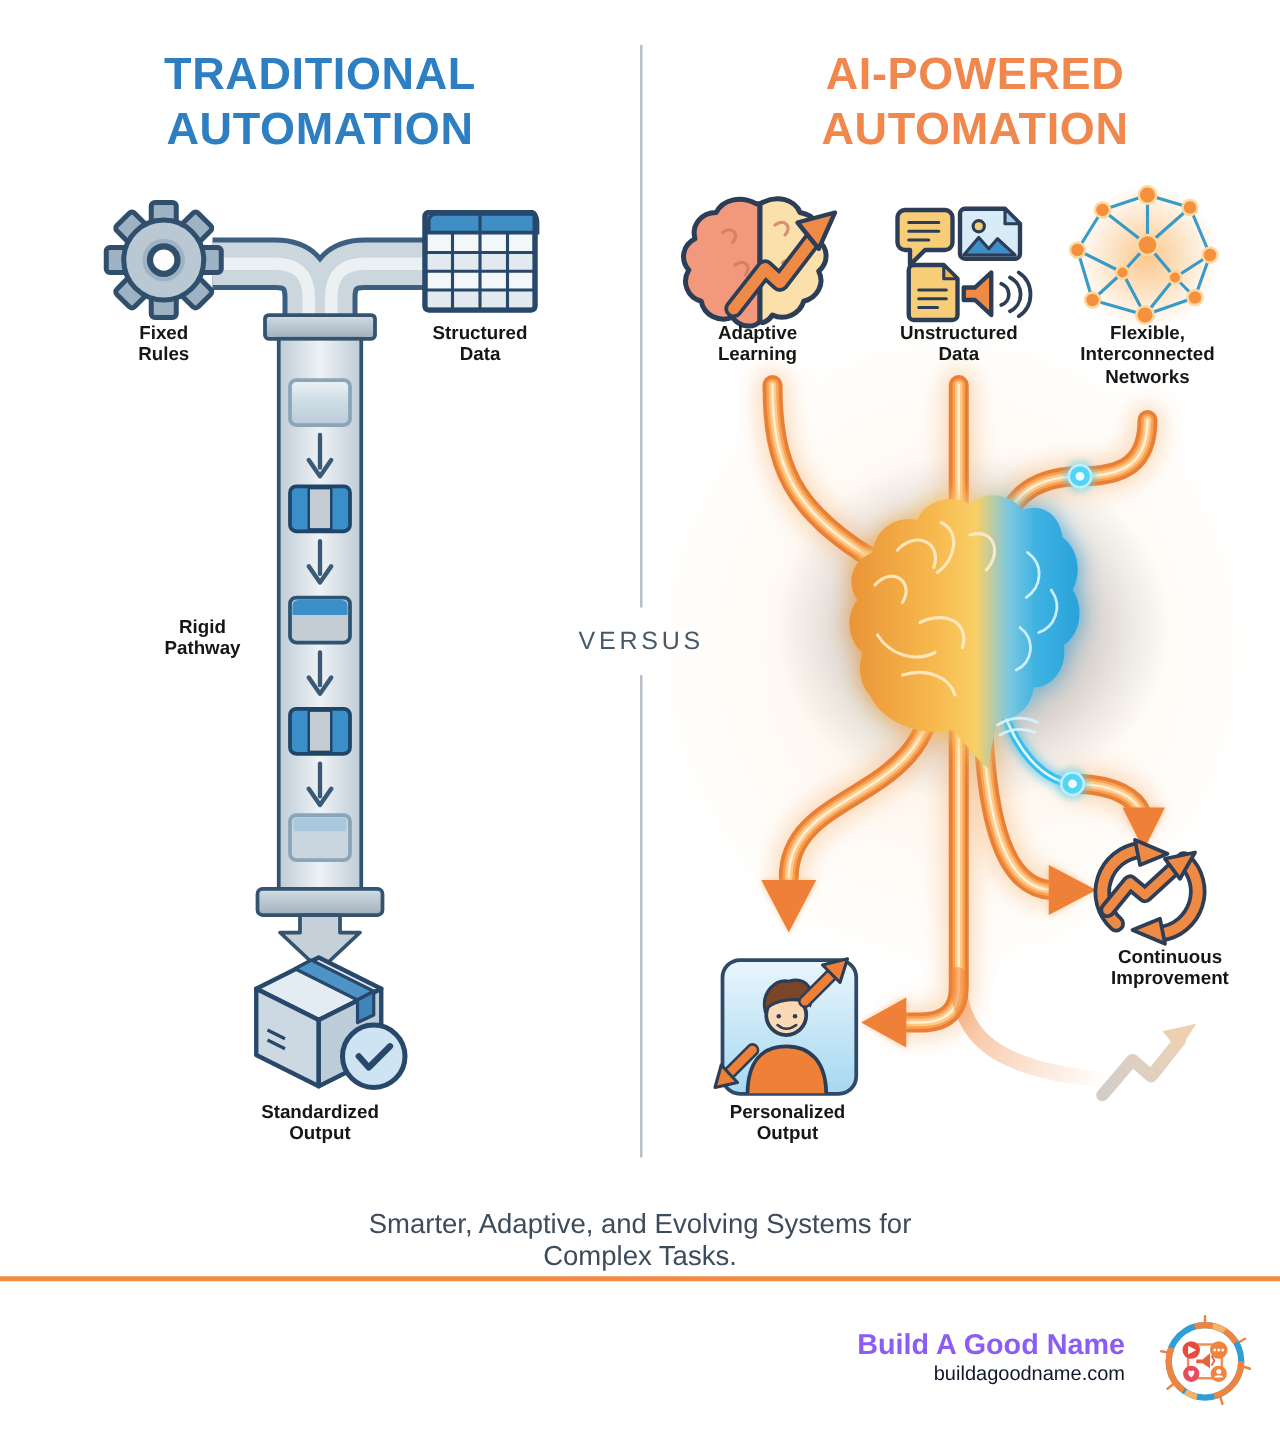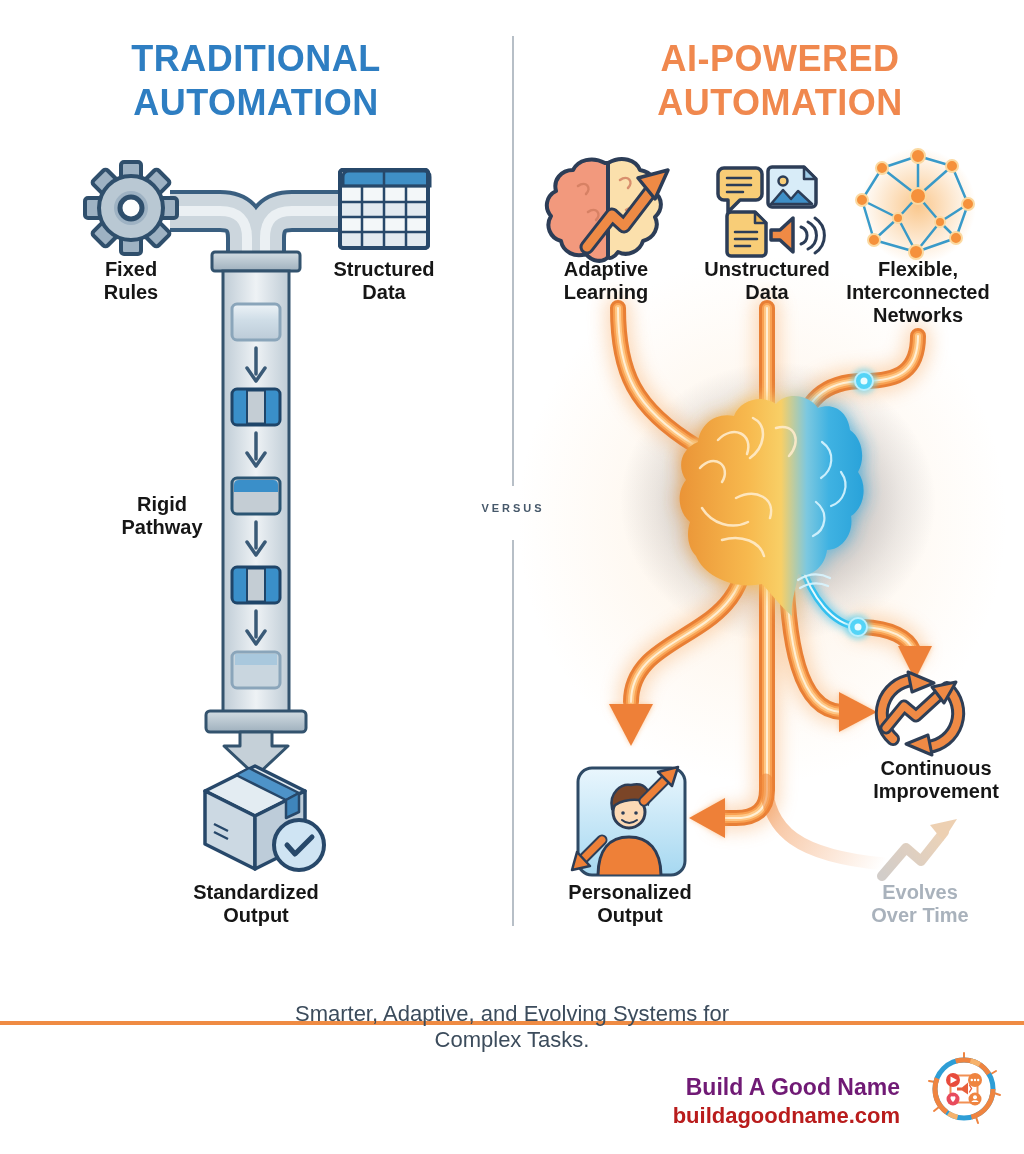--- a/index.html
+++ b/index.html
@@ -4,29 +4,29 @@
 <style>
   html,body{margin:0;padding:0;background:#fff;}
   #canvas{position:relative;width:1024px;height:1154px;background:#ffffff;overflow:hidden;
           font-family:"Liberation Sans","DejaVu Sans",sans-serif;}
   .abs{position:absolute;}
   svg{position:absolute;display:block;}
   .ctr{transform:translateX(-50%);text-align:center;white-space:pre-line;}
   .title{font-size:36px;font-weight:800;line-height:1.22;letter-spacing:.5px;z-index:5;}
   .title-blue{color:#2E7EC2;}
   .title-orange{color:#F0884E;}
-  .lbl{font-size:20px;font-weight:700;color:#161616;line-height:1.16;z-index:5;}
+  .lbl{font-size:15px;font-weight:700;color:#161616;line-height:1.16;z-index:5;}
   .lbl-muted{color:#A9B2BC;}
-  .versus{font-size:11px;font-weight:700;letter-spacing:3px;color:#46586A;z-index:5;}
+  .versus{font-size:20px;font-weight:400;letter-spacing:3px;color:#46586A;z-index:5;}
   .divider{width:2px;background:#B7BFC7;left:512px;z-index:1;}
   .tagline{font-size:22px;font-weight:500;color:#3C4C5C;z-index:5;}
   .rule{left:0;right:0;top:1021px;height:4px;background:#EF8B43;z-index:4;}
   .brand{right:124px;top:1062px;text-align:right;z-index:5;}
-  .brand-name{font-size:23px;font-weight:700;color:#701a75;line-height:1.2;margin-top:12px;}
-  .brand-url{font-size:22px;font-weight:700;color:#b91c1c;line-height:1.3;}
+  .brand-name{font-size:23px;font-weight:700;color:#8b5cf6;line-height:1.2;}
+  .brand-url{font-size:16px;font-weight:400;color:#0f172a;line-height:1.3;}
   .z1{z-index:1}.z3{z-index:3}
 </style>
 </head>
 <body>
 
 <div id="canvas">
 
   <div class="abs ctr title title-blue" style="left:256px;top:37px;">TRADITIONAL
 AUTOMATION</div>
   <div class="abs ctr title title-orange" style="left:780px;top:37px;">AI-POWERED
@@ -399,24 +399,22 @@
 Learning</div>
   <div class="abs ctr lbl" style="left:767px;top:258px;">Unstructured
 Data</div>
   <div class="abs ctr lbl" style="left:918px;top:258px;">Flexible,
 Interconnected
 Networks</div>
   <div class="abs ctr lbl" style="left:630px;top:881px;">Personalized
 Output</div>
   <div class="abs ctr lbl" style="left:920px;top:757px;margin-left:16px;">Continuous
 Improvement</div>
-  <div class="abs ctr lbl lbl-muted" style="left:920px;top:881px;">Evolves
-Over Time</div>
-
-  <div class="abs ctr tagline" style="left:512px;top:966px;margin-top:35px;">Smarter, Adaptive, and Evolving Systems for Complex Tasks.</div>
+
+  <div class="abs ctr tagline" style="left:512px;top:966px;">Smarter, Adaptive, and Evolving Systems for Complex Tasks.</div>
   <div class="abs rule"></div>
 
   <div class="abs brand">
     <div class="brand-name">Build A Good Name</div>
     <div class="brand-url">buildagoodname.com</div>
   </div>
 
   <svg class="z3" style="left:926px;top:1051px;" width="76" height="76" viewBox="0 0 76 76">
     <g fill="none">
       <g stroke="#ef8440" stroke-width="2" stroke-linecap="round">

